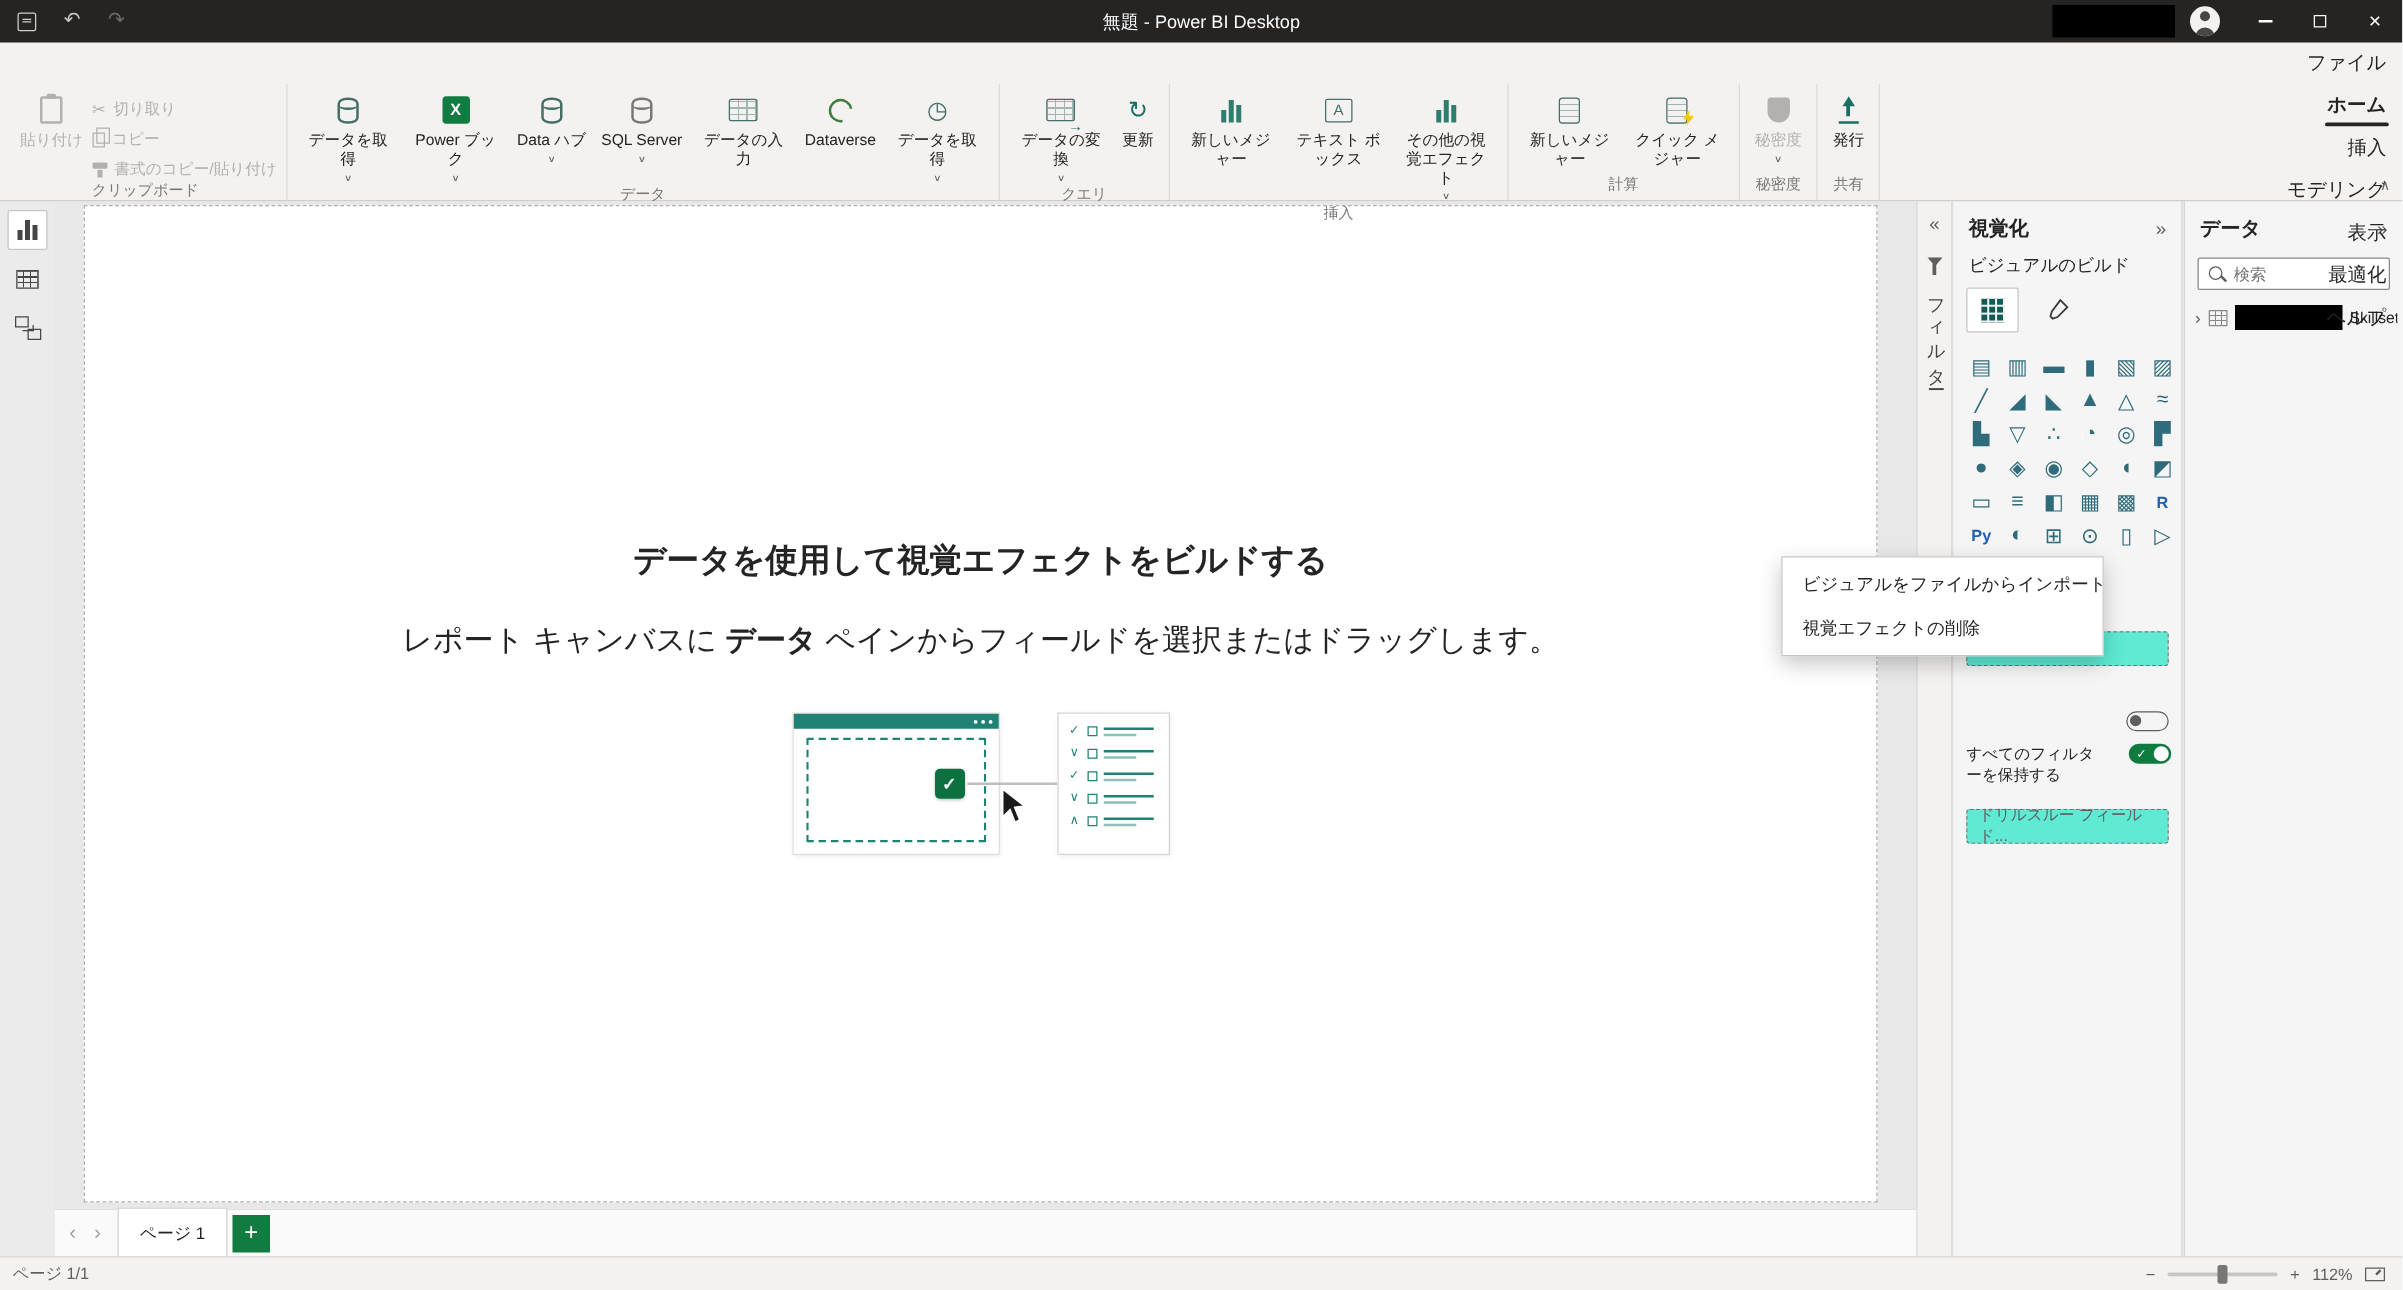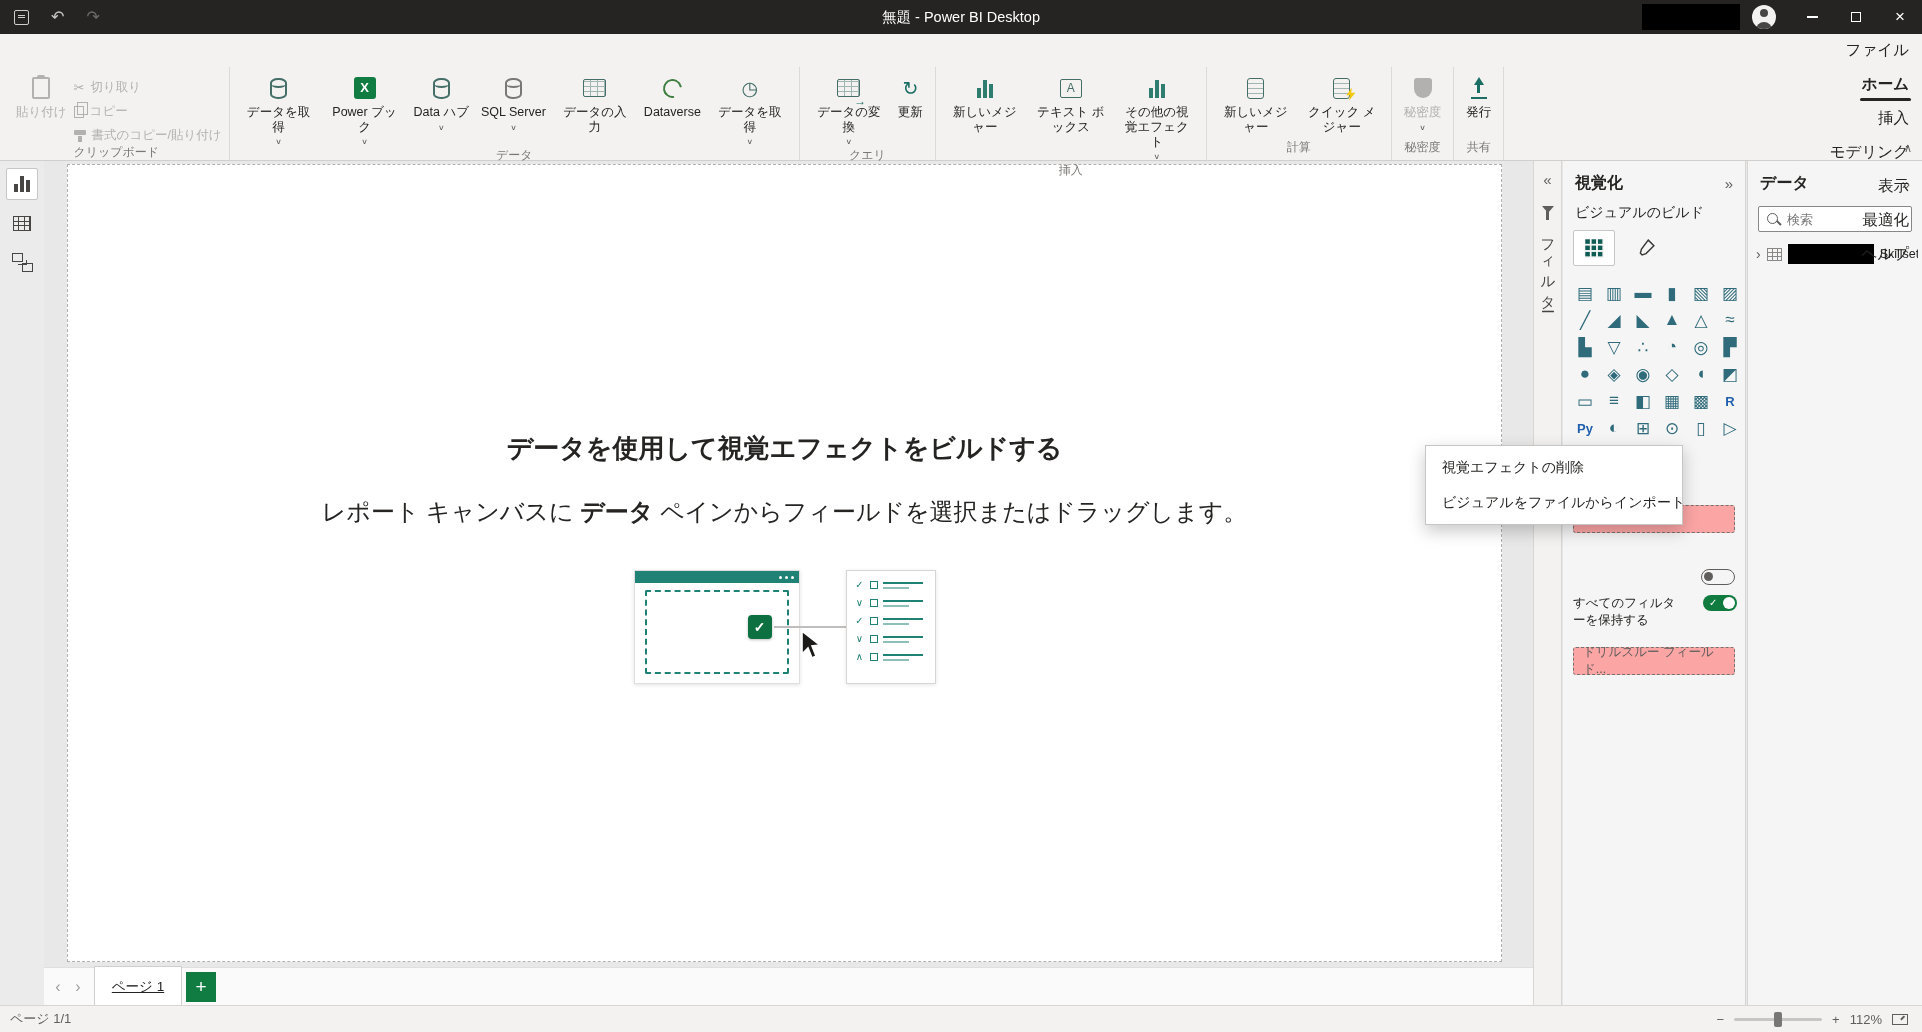--- a/index.html
+++ b/index.html
@@ -134,21 +134,21 @@
   .viz-tabs { display:flex; gap:10px; padding:2px 10px 6px; }
   .vt { width:42px; height:36px; display:flex; align-items:center; justify-content:center; border-radius:2px; }
   .vt.selected { background:#ffffff; border:1px solid #c8c6c4; }
   .vt-grid { width:19px; height:19px; background:#0e5c54;
     background-image:linear-gradient(#f5f5f5 1.5px,transparent 1.5px),linear-gradient(90deg,#f5f5f5 1.5px,transparent 1.5px);
     background-size:6.3px 6.3px; background-position:-1.5px -1.5px; }
   .gallery { display:grid; grid-template-columns:repeat(6,28px); gap:1px 1px; padding:8px 5px 2px 8px; }
   .gal-ic { width:28px; height:26px; display:flex; align-items:center; justify-content:center; font-size:17px; color:#2f6b7a; cursor:pointer; }
   .gal-ic.txt { font-weight:bold; color:#1f5fae; font-size:13px; }
   .viz-more { text-align:center; font-size:15px; color:#605e5c; letter-spacing:2px; padding:4px 0 0; }
-  .dash-box { position:absolute; left:10px; right:10px; height:28px; border:1px dashed #75736f; border-radius:3px; font-size:12.5px; color:#605e5c; display:flex; align-items:center; padding-left:9px; background:#fca5a5; }
+  .dash-box { position:absolute; left:10px; right:10px; height:28px; border:1px dashed #75736f; border-radius:3px; font-size:12.5px; color:#605e5c; display:flex; align-items:center; padding-left:9px; background:#5eead4; }
   .fieldbox { top:344px; }
   .drillbox { top:486px; }
   .tg { width:34px; height:16px; border-radius:9px; position:relative; display:inline-block; }
   .tg.off { border:1.5px solid #605e5c; }
   .tg.off::before { content:""; position:absolute; left:2px; top:2px; width:9px; height:9px; border-radius:50%; background:#605e5c; }
   .tg.on { background:#0f7b3f; }
   .tg.on::before { content:""; position:absolute; right:2px; top:2px; width:12px; height:12px; border-radius:50%; background:#fff; }
   .tg.on::after { content:"✓"; position:absolute; left:6px; top:1.5px; font-size:10px; color:#fff; }
   .toggle-solo { position:absolute; right:10px; top:408px; }
   .keepfilters { position:absolute; left:10px; right:8px; top:434px; display:flex; align-items:flex-start; justify-content:space-between; }
@@ -167,21 +167,21 @@
   .redacted-table { width:86px; height:20px; background:#000; flex:none; }
   .tree-label { font-size:12.5px; color:#252423; white-space:nowrap; overflow:hidden; }
 
   
   .ctxmenu { position:absolute; left:1425px; top:445px; width:258px; background:#ffffff; border:1px solid #c8c6c4; box-shadow:0 6px 16px rgba(0,0,0,.22); z-index:50; padding:4px 0; }
   .cm-item { height:35px; display:flex; align-items:center; padding:0 16px; font-size:14px; color:#252423; white-space:nowrap; cursor:pointer; }
 
   
   .pagebar { position:absolute; left:44px; top:967px; width:1489px; height:38px; background:#fafafa; border-top:1px solid #e1dfdd; display:flex; align-items:center; padding-left:4px; z-index:7; }
   .pg-nav { width:20px; text-align:center; font-size:16px; color:#a19f9d; }
-  .pg-tab { margin-left:6px; height:42px; min-width:88px; background:#ffffff; border:1px solid #d1cfcd; display:flex; align-items:center; justify-content:center; font-size:13.5px; color:#252423; padding:0 14px;text-decoration:underline; }
+  .pg-tab { margin-left:6px; height:42px; min-width:88px; background:#ffffff; border:1px solid #d1cfcd; display:flex; align-items:center; justify-content:center; font-size:13.5px; color:#252423; padding:0 14px; }
   .pg-add { margin-left:4px; width:30px; height:30px; background:#107c41; color:#fff; font-size:19px; display:flex; align-items:center; justify-content:center; cursor:pointer; }
 
   
   .statusbar { position:absolute; left:0; top:1005px; width:100%; height:27px; background:#f3f2f1; border-top:1px solid #d8d6d4; display:flex; align-items:center; font-size:13px; color:#605e5c; z-index:8; }
   .st-page { padding-left:10px; }
   .st-zoom { margin-left:auto; display:flex; align-items:center; gap:10px; padding-right:14px; }
   .zoom-track { position:relative; width:88px; height:3px; background:#c8c6c4; border-radius:2px; }
   .zoom-thumb { position:absolute; left:40px; top:-6px; width:8px; height:15px; background:#797775; border-radius:2px; }
   .ic-fit { width:16px; height:11px; border:1.5px solid #605e5c; position:relative; }
   .ic-fit::after { content:""; position:absolute; right:2px; top:2px; width:5px; height:1.5px; background:#605e5c; transform:rotate(-45deg); }
@@ -580,22 +580,22 @@
     <div class="tree-row">
       <span class="tree-chevron">›</span>
       <span class="ic-smalltable"></span>
       <span class="redacted-table"></span>
       <span class="tree-label">SkillsetSen...</span>
     </div>
   </div>
 
   <div class="ctxmenu">
 
+      <div class="cm-item">ビジュアルをファイルからインポート</div>
       <div class="cm-item">視覚エフェクトの削除</div>
-      <div class="cm-item">ビジュアルをファイルからインポート</div>
     </div>
 
   <div class="pagebar">
     <span class="pg-nav">‹</span>
     <span class="pg-nav">›</span>
     <div class="pg-tab">ページ 1</div>
     <div class="pg-add">+</div>
   </div>
 
   <div class="statusbar">

